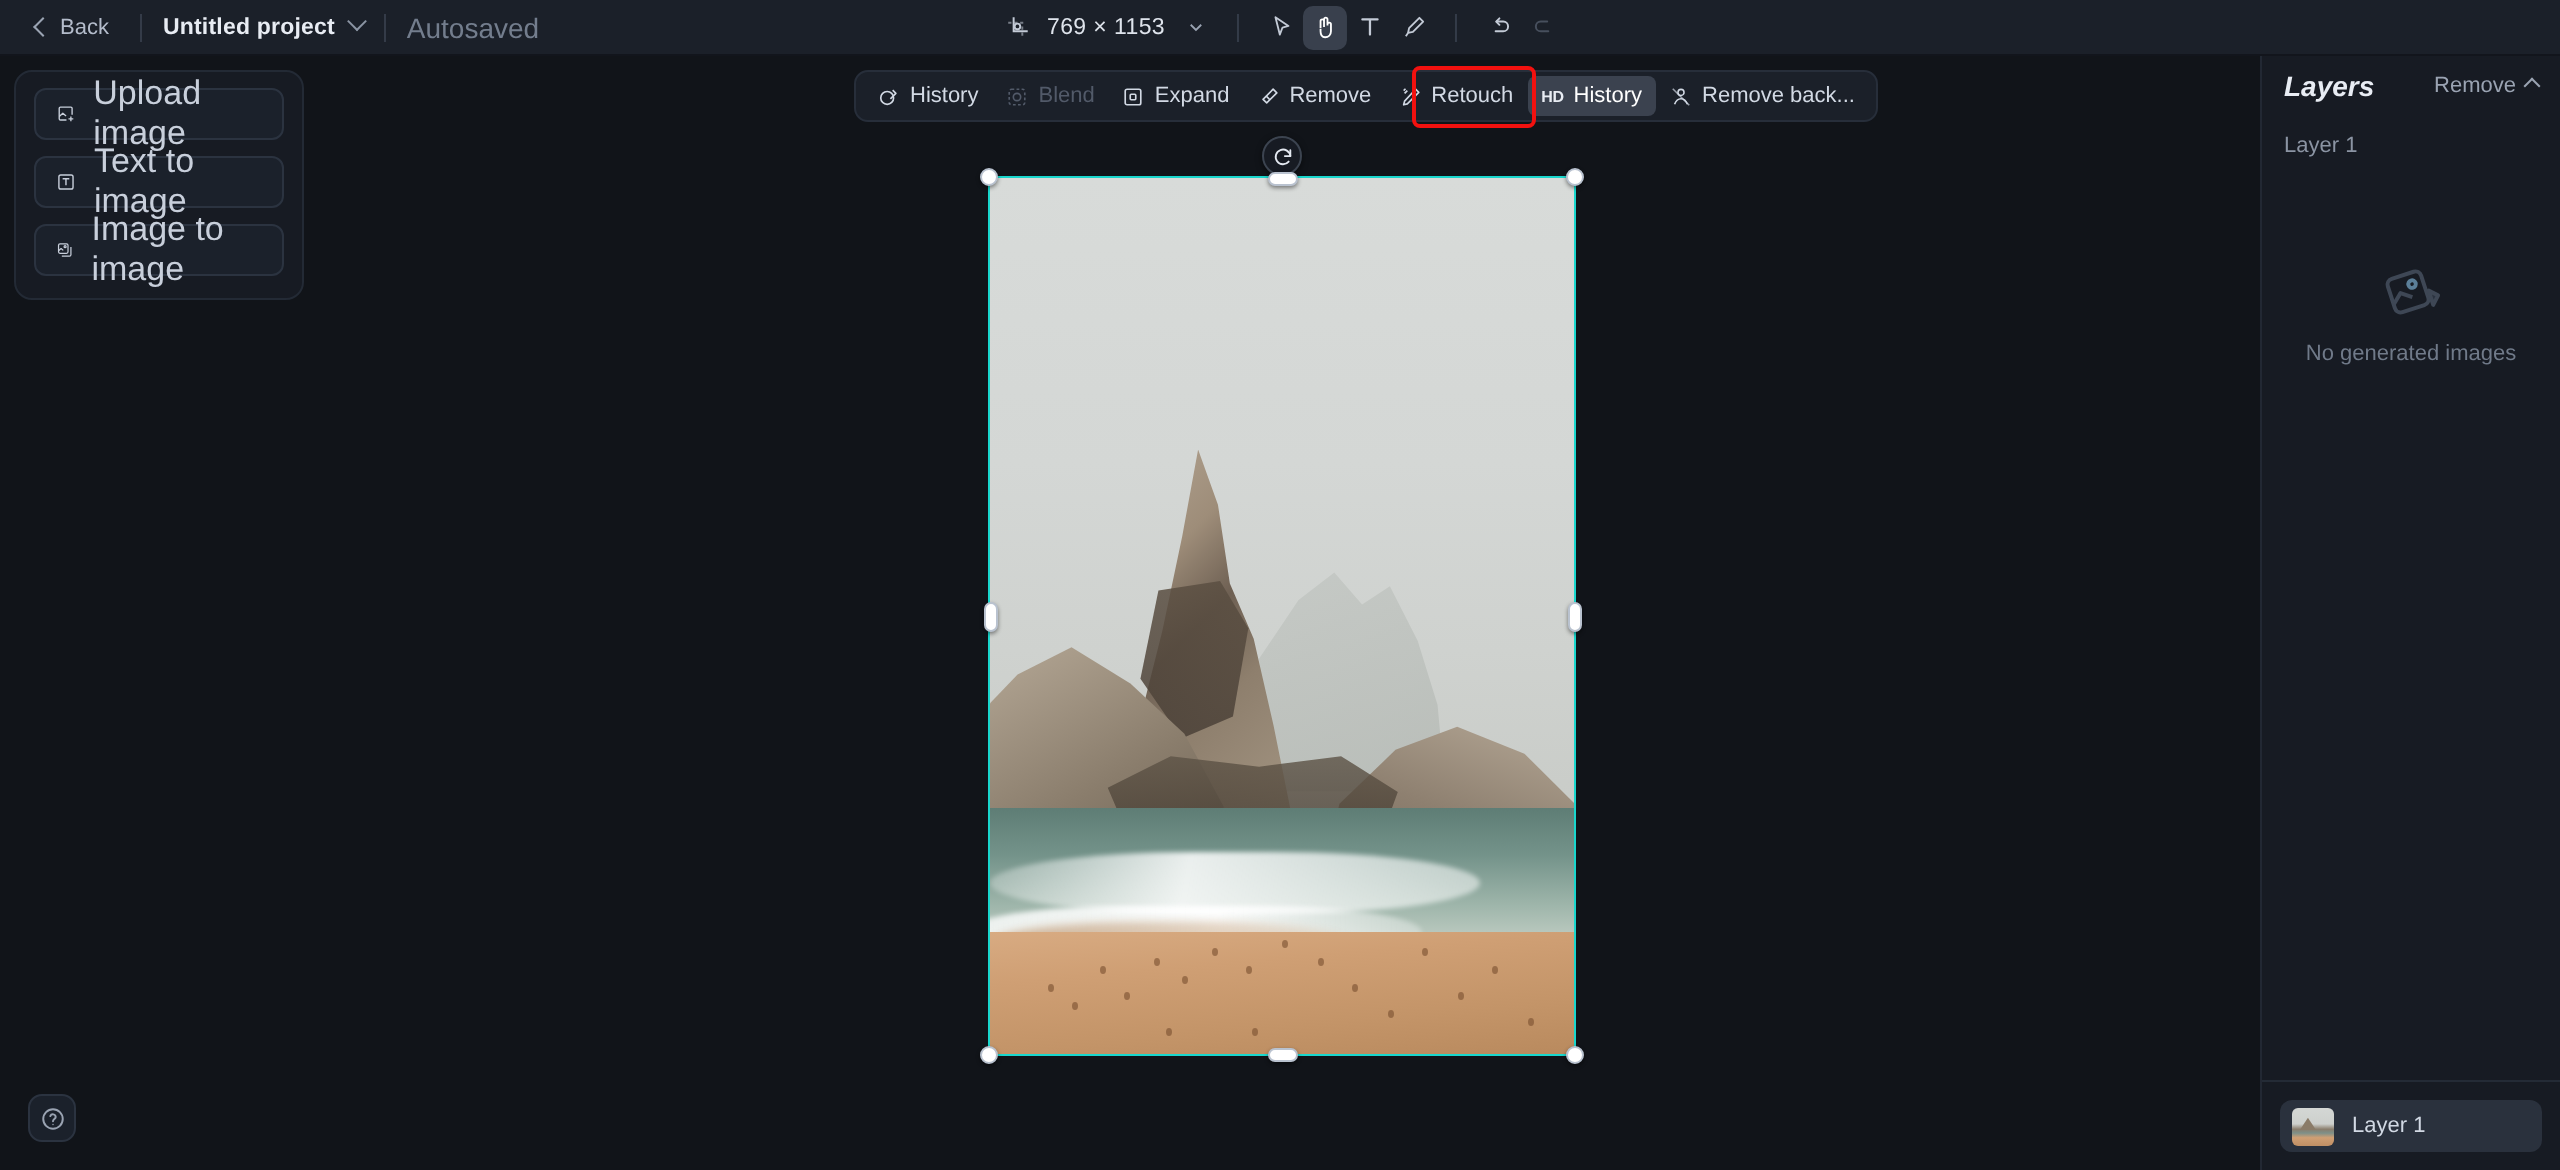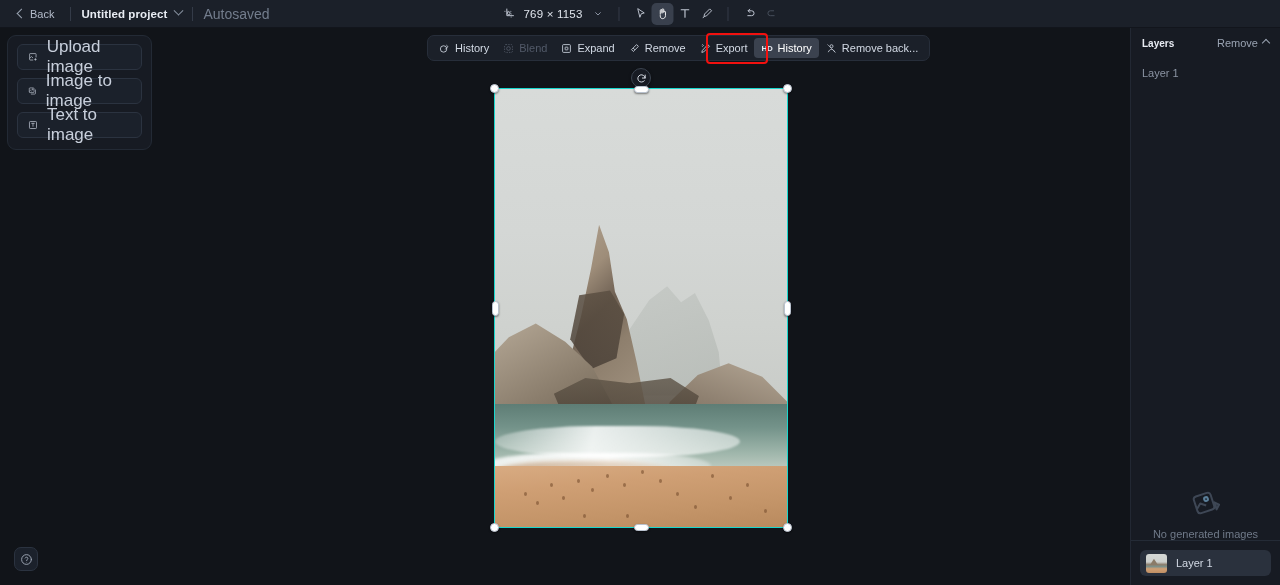--- a/index.html
+++ b/index.html
@@ -166,25 +166,25 @@
         border-radius: 50%/60%; filter: blur(2px); }
   .fp { position:absolute; width:3px; height:4px; border-radius: 50%;
         background: rgba(120,78,46,.6); }
 
   
   .rpanel { position: absolute; right: 0; top: 28px; width: 150px; height: 557px;
             background: #171b23; border-left: 1px solid #222833; z-index: 30;
             display: flex; flex-direction: column; }
   .rp-head { height: 30px; display: flex; align-items: center; justify-content: space-between;
              padding: 0 11px; }
-  .rp-title { color: #e8ecf3; font-size: 10px; font-weight: bold; }
+  .rp-title { color: #e8ecf3; font-size: 14px; font-weight: bold; font-style: italic; }
   .rp-hist { display: flex; align-items: center; gap: 5px; color: #9aa3b2; font-size: 11px; cursor: pointer; }
   .chev-up { width: 6px; height: 6px; border-left: 1.3px solid #9aa3b2; border-top: 1.3px solid #9aa3b2; transform: rotate(45deg); }
   .rp-sub { padding: 9px 11px 0; color: #8b94a3; font-size: 11px; }
-  .rp-empty { flex: 1; display: flex; flex-direction: column; align-items: center; justify-content: flex-end;
+  .rp-empty { flex: 1; display: flex; flex-direction: column; align-items: center; justify-content: flex-start;
               padding-top: 52px; gap: 10px; }
   .rp-empty-label { color: #707a89; font-size: 11px; }
   .rp-divider { height: 1px; background: #242b36; margin: 0; }
   .rp-layers { padding: 9px 9px; }
   .layer-row { display: flex; align-items: center; gap: 9px; height: 26px;
                background: #2a313d; border-radius: 6px; padding: 0 6px; cursor: pointer; }
   .layer-thumb { width: 21px; height: 19px; border-radius: 3px; overflow: hidden; position: relative; flex: none; }
   .layer-name { color: #d2d9e4; font-size: 11px; }
 
   
@@ -346,21 +346,21 @@
           <path d="M16.5 3.5l4 4-11 11-4-4z"></path>
             <path d="M9 11l4 4"></path>
         </svg>
         <span>Remove</span>
       </div>
       <div class="ctx-btn">
         <svg width="11" height="11" viewBox="0 0 24 24" fill="none" stroke="currentColor" stroke-width="1.8" stroke-linejoin="round">
           <path d="M17 3.5l3.5 3.5L8 19.5l-4 1 1-4z"></path>
             <path d="M4 5l2-2M5 8l3-3"></path>
         </svg>
-        <span>Export</span>
+        <span>Retouch</span>
       </div>
       <div class="ctx-btn selected">
         <span class="hd-badge">HD</span>
         <span>History</span>
       </div>
       <div class="ctx-btn">
         <svg width="11" height="11" viewBox="0 0 24 24" fill="none" stroke="currentColor" stroke-width="1.7" stroke-linejoin="round">
           <circle cx="12" cy="7" r="3.3"></circle>
             <path d="M5 20c1.5-4 4-6 7-6s5.5 2 7 6"></path>
             <path d="M3 3l18 18" opacity=".7"></path>
@@ -377,33 +377,33 @@
       <div class="sb-item">
         <svg width="12" height="12" viewBox="0 0 24 24" fill="none" stroke="currentColor" stroke-width="1.7" stroke-linejoin="round">
           <path d="M20 13V5a1.5 1.5 0 00-1.5-1.5h-13A1.5 1.5 0 004 5v13A1.5 1.5 0 005.5 19.5H13"></path>
           <path d="M4 15l4.5-4 4 3.5"></path>
             <path d="M18.5 15v6M15.5 18h6"></path>
         </svg>
         <span>Upload image</span>
       </div>
       <div class="sb-item">
         <svg width="12" height="12" viewBox="0 0 24 24" fill="none" stroke="currentColor" stroke-width="1.7" stroke-linejoin="round">
+          <rect x="3.5" y="3.5" width="17" height="17" rx="2.2"></rect>
+            <path d="M8 8h8M12 8v8"></path>
+        </svg>
+        <span>Text to image</span>
+      </div>
+      <div class="sb-item">
+        <svg width="12" height="12" viewBox="0 0 24 24" fill="none" stroke="currentColor" stroke-width="1.7" stroke-linejoin="round">
           <rect x="3.5" y="3.5" width="13" height="13" rx="2"></rect>
             <path d="M20.5 8v10.5a2 2 0 01-2 2H8"></path>
           <path d="M3.5 13l3.5-3 3 2.5"></path>
             <circle cx="12.5" cy="7.5" r="1.4"></circle>
         </svg>
         <span>Image to image</span>
-      </div>
-      <div class="sb-item">
-        <svg width="12" height="12" viewBox="0 0 24 24" fill="none" stroke="currentColor" stroke-width="1.7" stroke-linejoin="round">
-          <rect x="3.5" y="3.5" width="17" height="17" rx="2.2"></rect>
-            <path d="M8 8h8M12 8v8"></path>
-        </svg>
-        <span>Text to image</span>
       </div>
     </div>
   </div>
 
   <div class="rpanel">
     <div class="rp-head">
       <span class="rp-title">Layers</span>
       <div class="rp-hist">
         <span>Remove</span>
         <span class="chev-up"></span>

